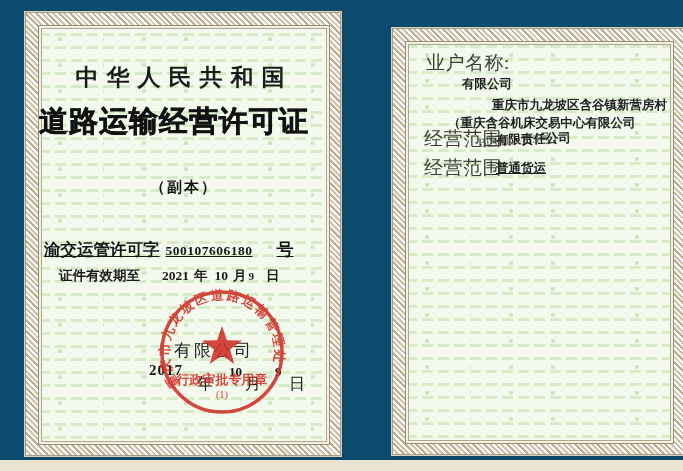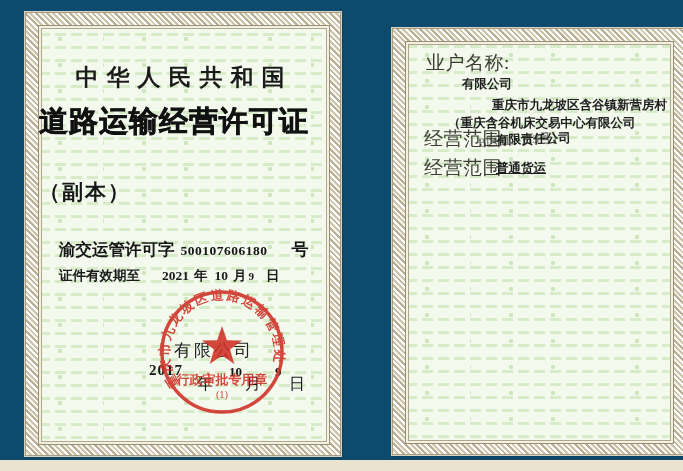--- a/index.html
+++ b/index.html
@@ -44,25 +44,25 @@
     color:#1a1a1a;font-family:"Liberation Serif",serif;
   }
   .main-title{
     position:absolute;left:0;top:76px;width:100%;
     text-align:left;font-size:29px;font-weight:900;letter-spacing:1px;
     color:#111;font-family:"Liberation Sans",sans-serif;
     -webkit-text-stroke:.6px #111;
   }
   .copy-type{
     position:absolute;left:0;top:152px;width:100%;
-    text-align:left;font-size:21px;font-weight:bold;letter-spacing:2px;color:#161616;
+    text-align:center;font-size:15px;font-weight:bold;letter-spacing:2px;color:#161616;
   }
   .license-row{
-    position:absolute;left:20px;top:212px;width:260px;
-    font-size:16.5px;font-weight:bold;color:#151515;white-space:nowrap;
+    position:absolute;left:5px;top:212px;width:260px;
+    font-size:16.5px;font-weight:bold;color:#151515;white-space:nowrap;text-decoration:underline;
   }
   .license-row .lic-num{font-size:13.5px;letter-spacing:.5px;margin-left:6px;}
   .license-row .lic-suffix{margin-left:24px;font-size:17px;}
   .validity-row{
     position:absolute;left:20px;top:241px;width:270px;
     font-size:13.5px;font-weight:bold;color:#1b1b1b;white-space:nowrap;
   }
   .validity-row .v-year{margin-left:22px;}
   .validity-row .v-u{margin-left:5px;}
   .validity-row .v-month{margin-left:7px;}

